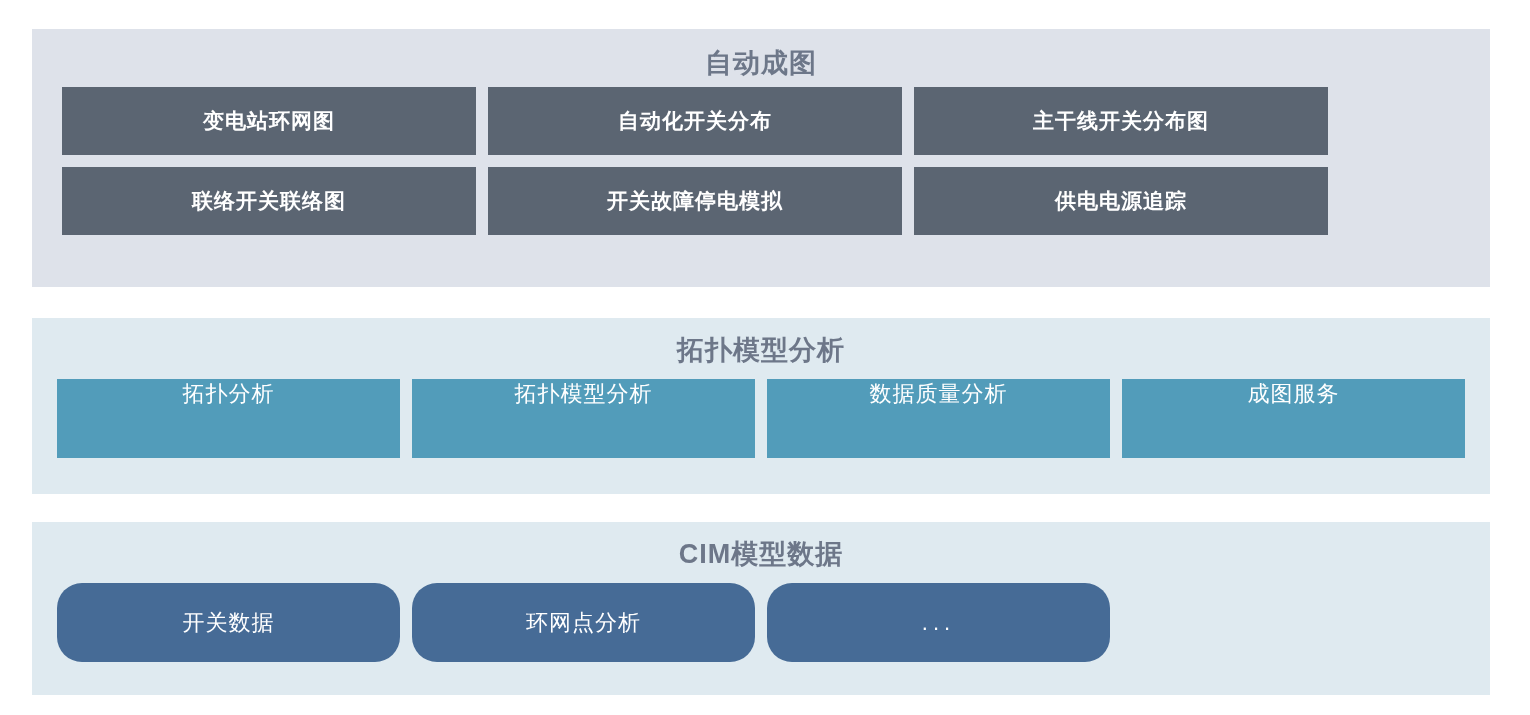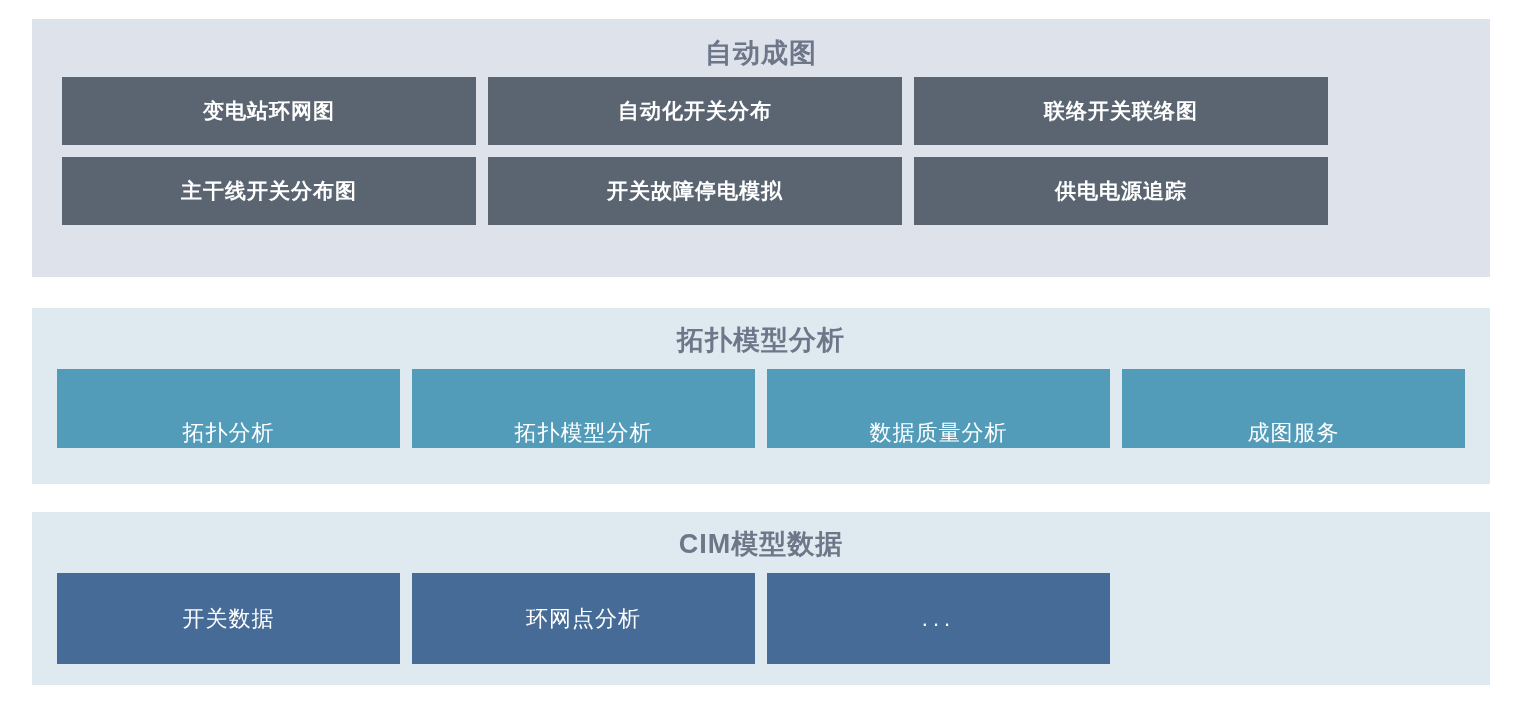--- a/index.html
+++ b/index.html
@@ -10,21 +10,21 @@
   body {
     width: 1530px;
     height: 715px;
     font-family: "Liberation Sans", "DejaVu Sans", sans-serif;
     overflow: hidden;
   }
 
   #stack {
     position: absolute;
     left: 32px;
-    top: 19px;
+    top: 29px;
     width: 1458px;
   }
 
   .panel {
     box-sizing: border-box;
     width: 1458px;
   }
 
   
   .panel-automap {
@@ -87,46 +87,47 @@
     grid-template-columns: repeat(4, 1fr);
     column-gap: 12px;
     padding: 0 25px;
     box-sizing: border-box;
     width: 1458px;
   }
   .btn-teal {
     background: #529cba;
     height: 79px;
     display: flex;
-    align-items: flex-end;
+    align-items: flex-start;
     justify-content: center;
     color: #ffffff;
     font-size: 22px;
     font-weight: normal;
     letter-spacing: 1px;
     cursor: pointer;
   }
 
   
   .panel-cim {
     background: #dfeaf0;
     height: 173px;
     padding: 12px 0 0 0;
   }
   .btn-steel {
     background: #466b96;
-    height: 91px;
+    height: 79px;
     display: flex;
     align-items: center;
     justify-content: center;
     color: #ffffff;
     font-size: 22px;
     font-weight: normal;
     letter-spacing: 1px;
     cursor: pointer;
+    border-radius: 25px;
   }
   .btn-steel.ellipsis {
     letter-spacing: 5px;
     font-size: 22px;
   }
 </style>
 </head>
 <body>
 
 <div id="stack">
@@ -134,24 +135,24 @@
   <section class="panel panel-automap">
     <div class="panel-title">自动成图</div>
     <div class="grid-automap">
       <div class="btn-dark">
         <span>变电站环网图</span>
       </div>
       <div class="btn-dark">
         <span>自动化开关分布</span>
       </div>
       <div class="btn-dark">
-        <span>联络开关联络图</span>
+        <span>主干线开关分布图</span>
       </div>
       <div class="btn-dark">
-        <span>主干线开关分布图</span>
+        <span>联络开关联络图</span>
       </div>
       <div class="btn-dark">
         <span>开关故障停电模拟</span>
       </div>
       <div class="btn-dark">
         <span>供电电源追踪</span>
       </div>
     </div>
   </section>
 

